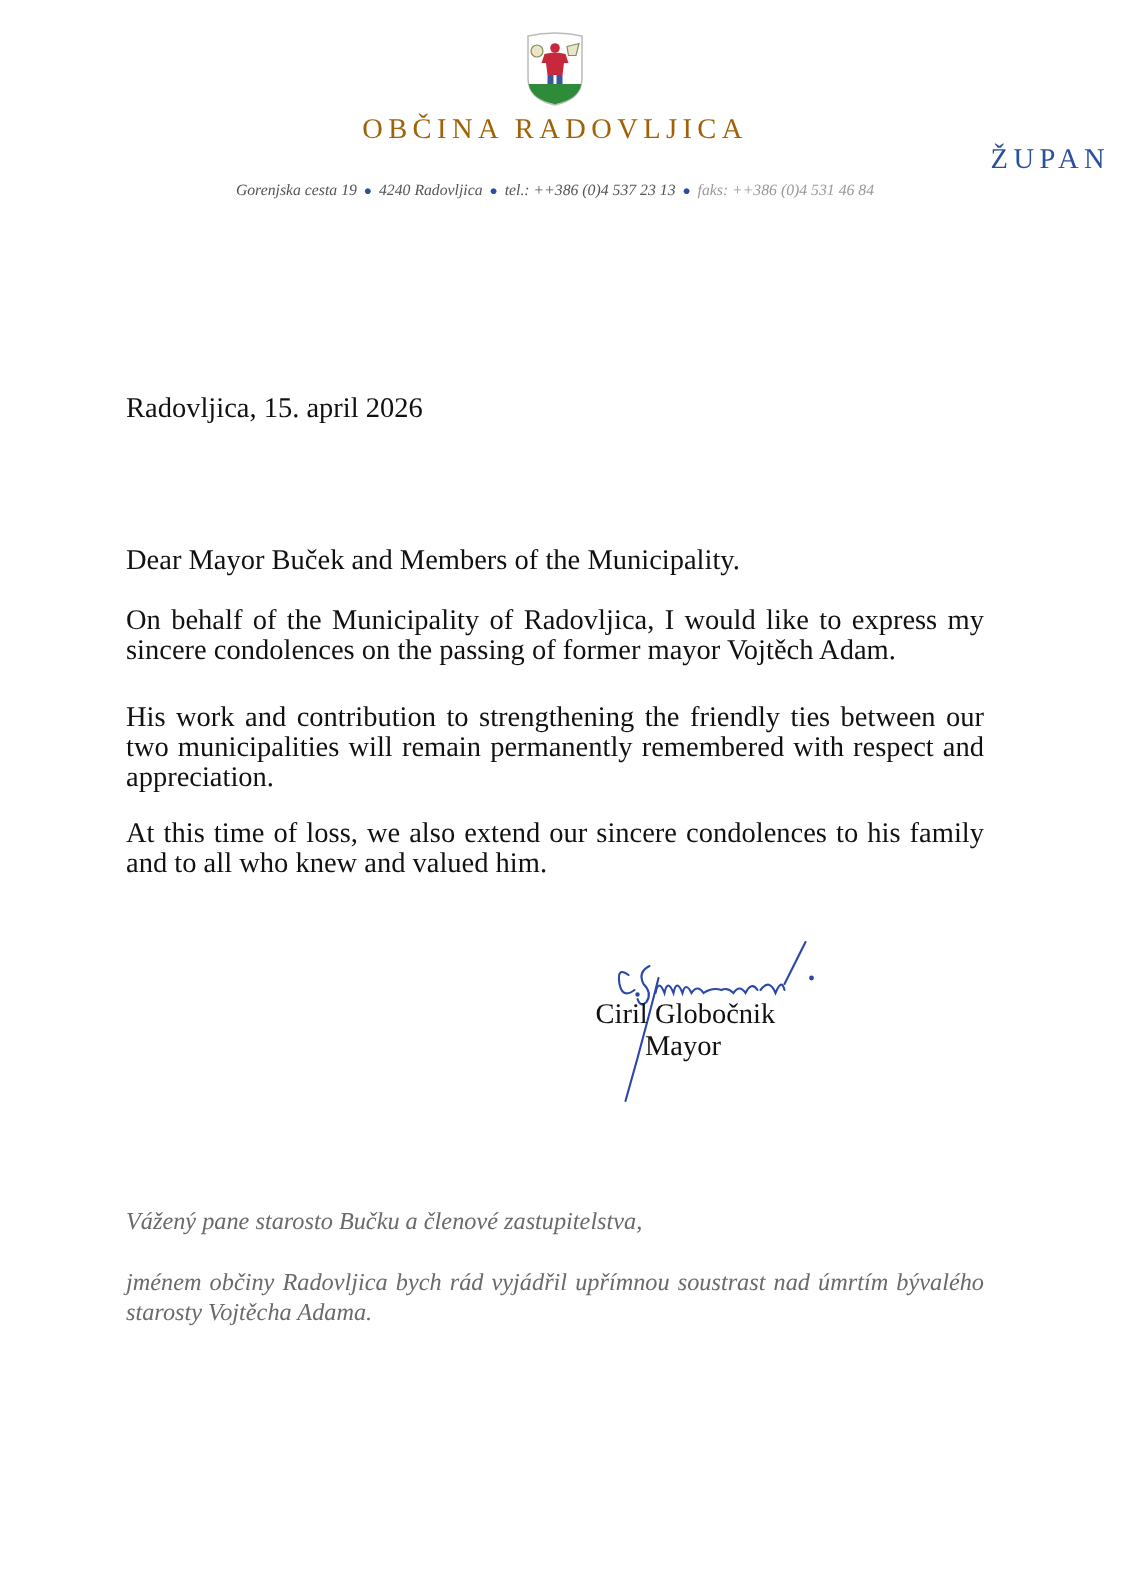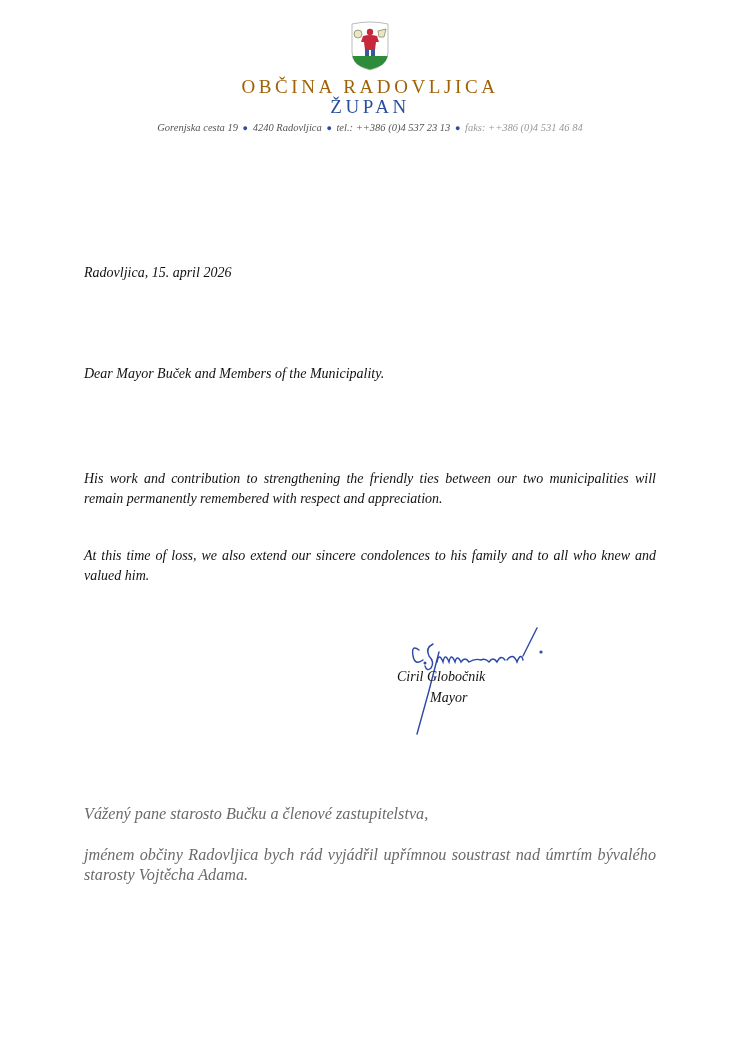--- a/index.html
+++ b/index.html
@@ -7,36 +7,35 @@
     .page { position: absolute; left: 0; top: 0; width: 750px; height: 1062px; background: #ffffff; }
 
     .crest { position: absolute; left: 348px; top: 20px; width: 44px; height: 52px; }
 
     .org-name {
       position: absolute; left: 0; width: 740px; text-align: center;
       top: 76px; font-family: "Liberation Serif", serif; font-size: 19px;
       letter-spacing: 3.6px; color: #a16207;
     }
     .org-sub {
-      position: absolute; left: 0; width: 740px; text-align: center;
+      position: absolute; left: 0; width: 740px; text-align: right;
       top: 96px; font-family: "Liberation Serif", serif; font-size: 19px;
       letter-spacing: 3.6px; color: #2a4f9e;
     }
     .address {
       position: absolute; left: 0; width: 740px; text-align: center;
       top: 122px; font-family: "Liberation Serif", serif; font-size: 10.5px;
       color: #555; white-space: nowrap; font-style: italic;
     }
     .address .dot { color: #2a4f9e; font-size: 9px; padding: 0 2px; }
     .address .fade { color: #999; }
 
     .body-text {
-      font-family: "Liberation Serif", serif; font-size: 14px; line-height: 20px;
+      font-family: "Liberation Serif", serif; font-size: 19px; line-height: 20px;
       color: #111;
-      font-style: italic;
     }
     .date { position: absolute; left: 84px; top: 263px; }
     .para { position: absolute; left: 84px; width: 572px; text-align: justify; margin: 0; }
     .p-salutation { top: 364px; }
     .p1 { top: 404px; }
     .p2 { top: 469px; }
     .p3 { top: 546px; }
 
     .signature { position: absolute; left: 405px; top: 622px; width: 160px; height: 120px; }
     .signer-name { position: absolute; left: 397px; top: 667px; }
@@ -76,20 +75,21 @@
     <span>4240 Radovljica</span>
     <span class="dot">●</span>
     <span>tel.: ++386 (0)4 537 23 13</span>
     <span class="dot">●</span>
     <span class="fade">faks: ++386 (0)4 531 46 84</span>
   </div>
 
   <div class="date body-text">Radovljica, 15. april 2026</div>
 
   <p class="para body-text p-salutation">Dear Mayor Buček and Members of the Municipality.</p>
+  <p class="para body-text p1">On behalf of the Municipality of Radovljica, I would like to express my sincere condolences on the passing of former mayor Vojtěch Adam.</p>
   <p class="para body-text p2">His work and contribution to strengthening the friendly ties between our two municipalities will remain permanently remembered with respect and appreciation.</p>
   <p class="para body-text p3">At this time of loss, we also extend our sincere condolences to his family and to all who knew and valued him.</p>
 
   <svg class="signature" viewBox="0 0 160 120">
     <g fill="none" stroke="#2b47a8" stroke-width="1.4" stroke-linecap="round">
       <path d="M14 28 Q6 22 8 34 Q10 44 18 38"></path>
       <circle cx="20" cy="41" r="0.8" fill="#2b47a8"></circle>
       <path d="M28 22 Q20 26 24 34 Q30 40 26 46 Q22 50 20 44"></path>
       <path d="M32 40 Q34 30 38 40 Q40 30 44 40 Q46 30 50 40 Q52 32 56 40 Q60 34 64 40 Q70 36 76 38 Q80 36 84 40 Q88 34 92 40 Q96 32 100 38"></path>
       <path d="M102 38 Q108 30 112 40 Q116 30 118 38"></path>

